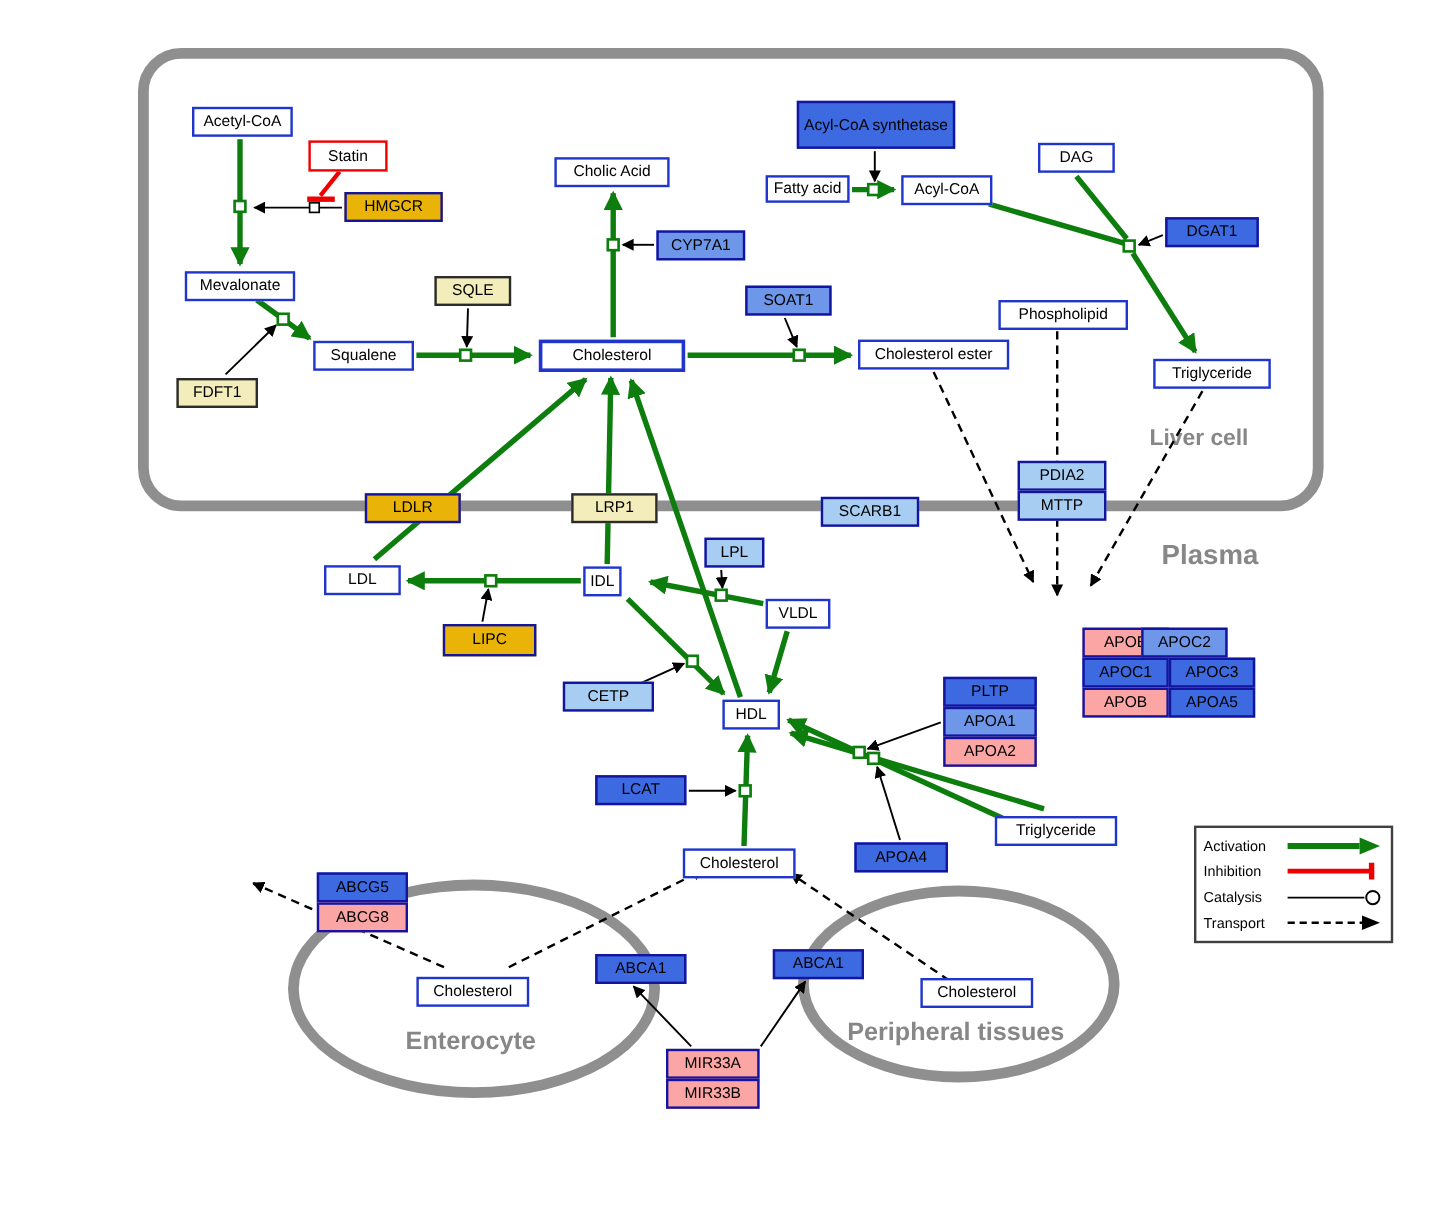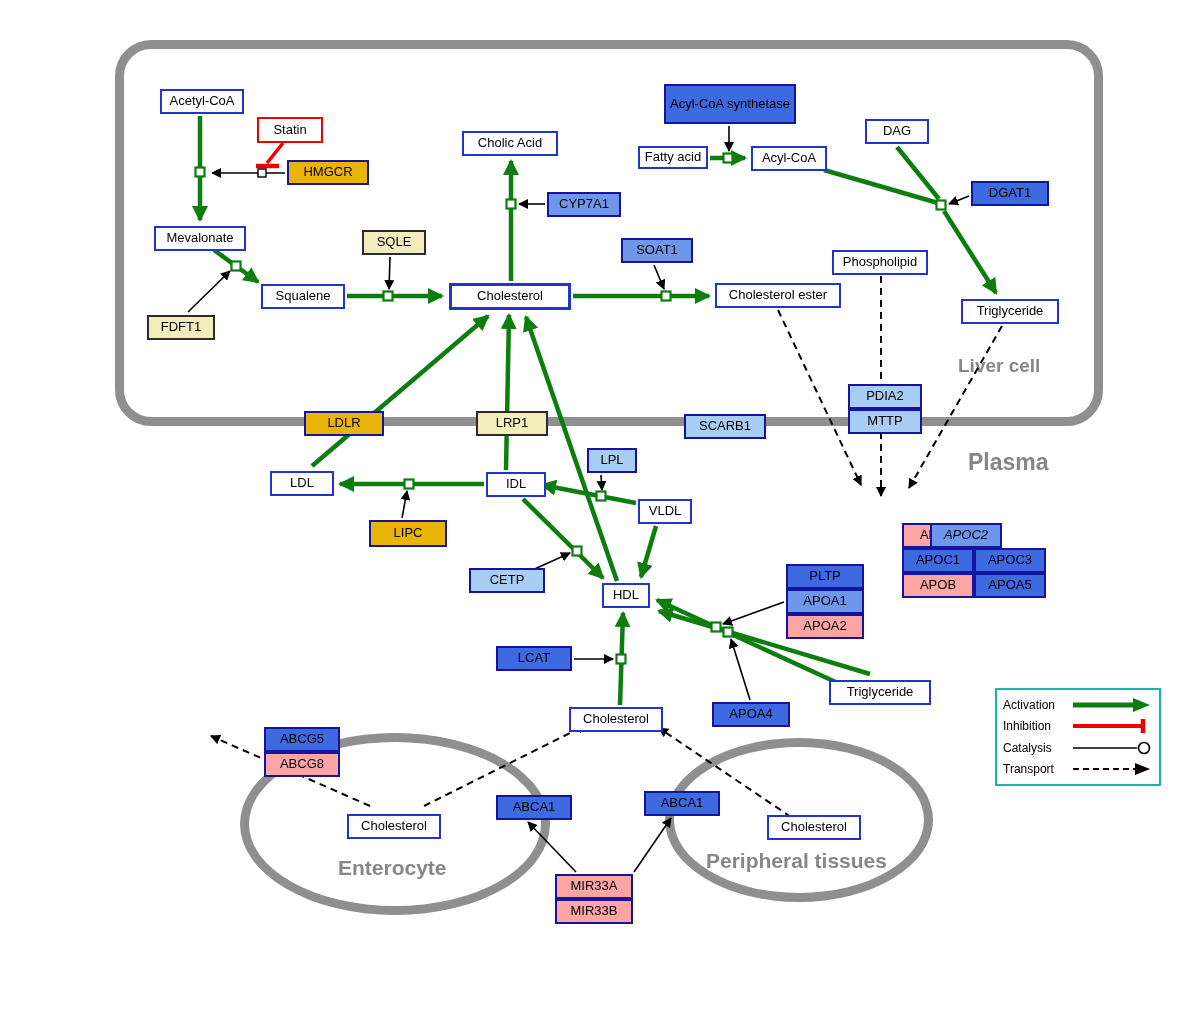--- a/index.html
+++ b/index.html
@@ -19,21 +19,21 @@
   .node.focus  { border-width:3px; }
   .node.statin { border-color:#ee0000; }
   .node.yellow { background:#eab308; border-color:#14149e; }
   .node.pale   { background:#f2edbb; border-color:#2b2b2b; }
   .node.lblue  { background:#a8cdf2; border-color:#14149e; }
   .node.mblue  { background:#6e97ea; border-color:#14149e; }
   .node.blue   { background:#3d6ae0; border-color:#14149e; }
   .node.dblue  { background:#fca5a5; border-color:#14149e; }
 
   .legend { position:absolute; left:995px; top:688px; width:166px; height:98px;
-            background:#fff; border:2px solid #14b8a6; padding:4px 6px;
+            background:#fff; border:2px solid #404040; padding:4px 6px;
             display:flex; flex-direction:column; justify-content:space-around; }
   .legend-row { display:flex; align-items:center; justify-content:space-between; height:20px; }
   .legend-row .lbl { font-size:12px; color:#000; }
 </style>
 </head>
 <body>
 
 <div class="region liver" style="left:115px; top:40px; width:988px; height:386px;"></div>
 <div class="region ellipse" style="left:240px; top:733px; width:310px; height:182px;"></div>
 <div class="region ellipse" style="left:665px; top:738px; width:268px; height:164px;"></div>
@@ -126,25 +126,25 @@
 </svg>
 
 <div class="node" style="left:160px; top:89px; width:84px; height:25px;">Acetyl-CoA</div>
 <div class="node" style="left:154px; top:226px; width:92px; height:25px;">Mevalonate</div>
 <div class="node" style="left:261px; top:284px; width:84px; height:25px;">Squalene</div>
 <div class="node focus" style="left:449px; top:283px; width:122px; height:27px;">Cholesterol</div>
 <div class="node" style="left:462px; top:131px; width:96px; height:25px;">Cholic Acid</div>
 <div class="node" style="left:638px; top:146px; width:70px; height:23px;">Fatty acid</div>
 <div class="node" style="left:751px; top:146px; width:76px; height:25px;">Acyl-CoA</div>
 <div class="node" style="left:865px; top:119px; width:64px; height:25px;">DAG</div>
-<div class="node" style="left:832px; top:250px; width:96px; height:25px;">Phospholipid</div>
+<div class="node" style="left:832px; top:250px; width:108px; height:25px;">Phospholipid</div>
 <div class="node" style="left:961px; top:299px; width:98px; height:25px;">Triglyceride</div>
 <div class="node" style="left:715px; top:283px; width:126px; height:25px;">Cholesterol ester</div>
 <div class="node" style="left:270px; top:471px; width:64px; height:25px;">LDL</div>
-<div class="node" style="left:486px; top:472px; width:60px; height:25px;">IDL</div>
+<div class="node" style="left:486px; top:472px; width:32px; height:25px;">IDL</div>
 <div class="node" style="left:638px; top:499px; width:54px; height:25px;">VLDL</div>
 <div class="node" style="left:602px; top:583px; width:48px; height:25px;">HDL</div>
 <div class="node" style="left:569px; top:707px; width:94px; height:25px;">Cholesterol</div>
 <div class="node" style="left:347px; top:814px; width:94px; height:25px;">Cholesterol</div>
 <div class="node" style="left:767px; top:815px; width:94px; height:25px;">Cholesterol</div>
 <div class="node" style="left:829px; top:680px; width:102px; height:25px;">Triglyceride</div>
 
 <div class="node statin" style="left:257px; top:117px; width:66px; height:26px;">Statin</div>
 <div class="node yellow" style="left:287px; top:160px; width:82px; height:25px;">HMGCR</div>
 <div class="node pale" style="left:362px; top:230px; width:64px; height:25px;">SQLE</div>
@@ -160,21 +160,21 @@
 <div class="node pale" style="left:476px; top:411px; width:72px; height:25px;">LRP1</div>
 <div class="node lblue" style="left:587px; top:448px; width:50px; height:25px;">LPL</div>
 <div class="node yellow" style="left:369px; top:520px; width:78px; height:27px;">LIPC</div>
 <div class="node lblue" style="left:469px; top:568px; width:76px; height:25px;">CETP</div>
 <div class="node blue" style="left:496px; top:646px; width:76px; height:25px;">LCAT</div>
 <div class="node blue" style="left:786px; top:564px; width:78px; height:25px;">PLTP</div>
 <div class="node mblue" style="left:786px; top:589px; width:78px; height:25px;">APOA1</div>
 <div class="node dblue" style="left:786px; top:614px; width:78px; height:25px;">APOA2</div>
 <div class="node blue" style="left:712px; top:702px; width:78px; height:25px;">APOA4</div>
 <div class="node dblue" style="left:902px; top:523px; width:72px; height:25px;">APOE</div>
-<div class="node mblue" style="left:930px; top:523px; width:72px; height:25px;font-style:italic;">APOC2</div>
+<div class="node mblue" style="left:951px; top:523px; width:72px; height:25px;">APOC2</div>
 <div class="node blue" style="left:902px; top:548px; width:72px; height:25px;">APOC1</div>
 <div class="node blue" style="left:974px; top:548px; width:72px; height:25px;">APOC3</div>
 <div class="node dblue" style="left:902px; top:573px; width:72px; height:25px;">APOB</div>
 <div class="node blue" style="left:974px; top:573px; width:72px; height:25px;">APOA5</div>
 <div class="node blue" style="left:264px; top:727px; width:76px; height:25px;">ABCG5</div>
 <div class="node dblue" style="left:264px; top:752px; width:76px; height:25px;">ABCG8</div>
 <div class="node blue" style="left:496px; top:795px; width:76px; height:25px;">ABCA1</div>
 <div class="node blue" style="left:644px; top:791px; width:76px; height:25px;">ABCA1</div>
 <div class="node dblue" style="left:555px; top:874px; width:78px; height:25px;">MIR33A</div>
 <div class="node dblue" style="left:555px; top:899px; width:78px; height:25px;">MIR33B</div>

